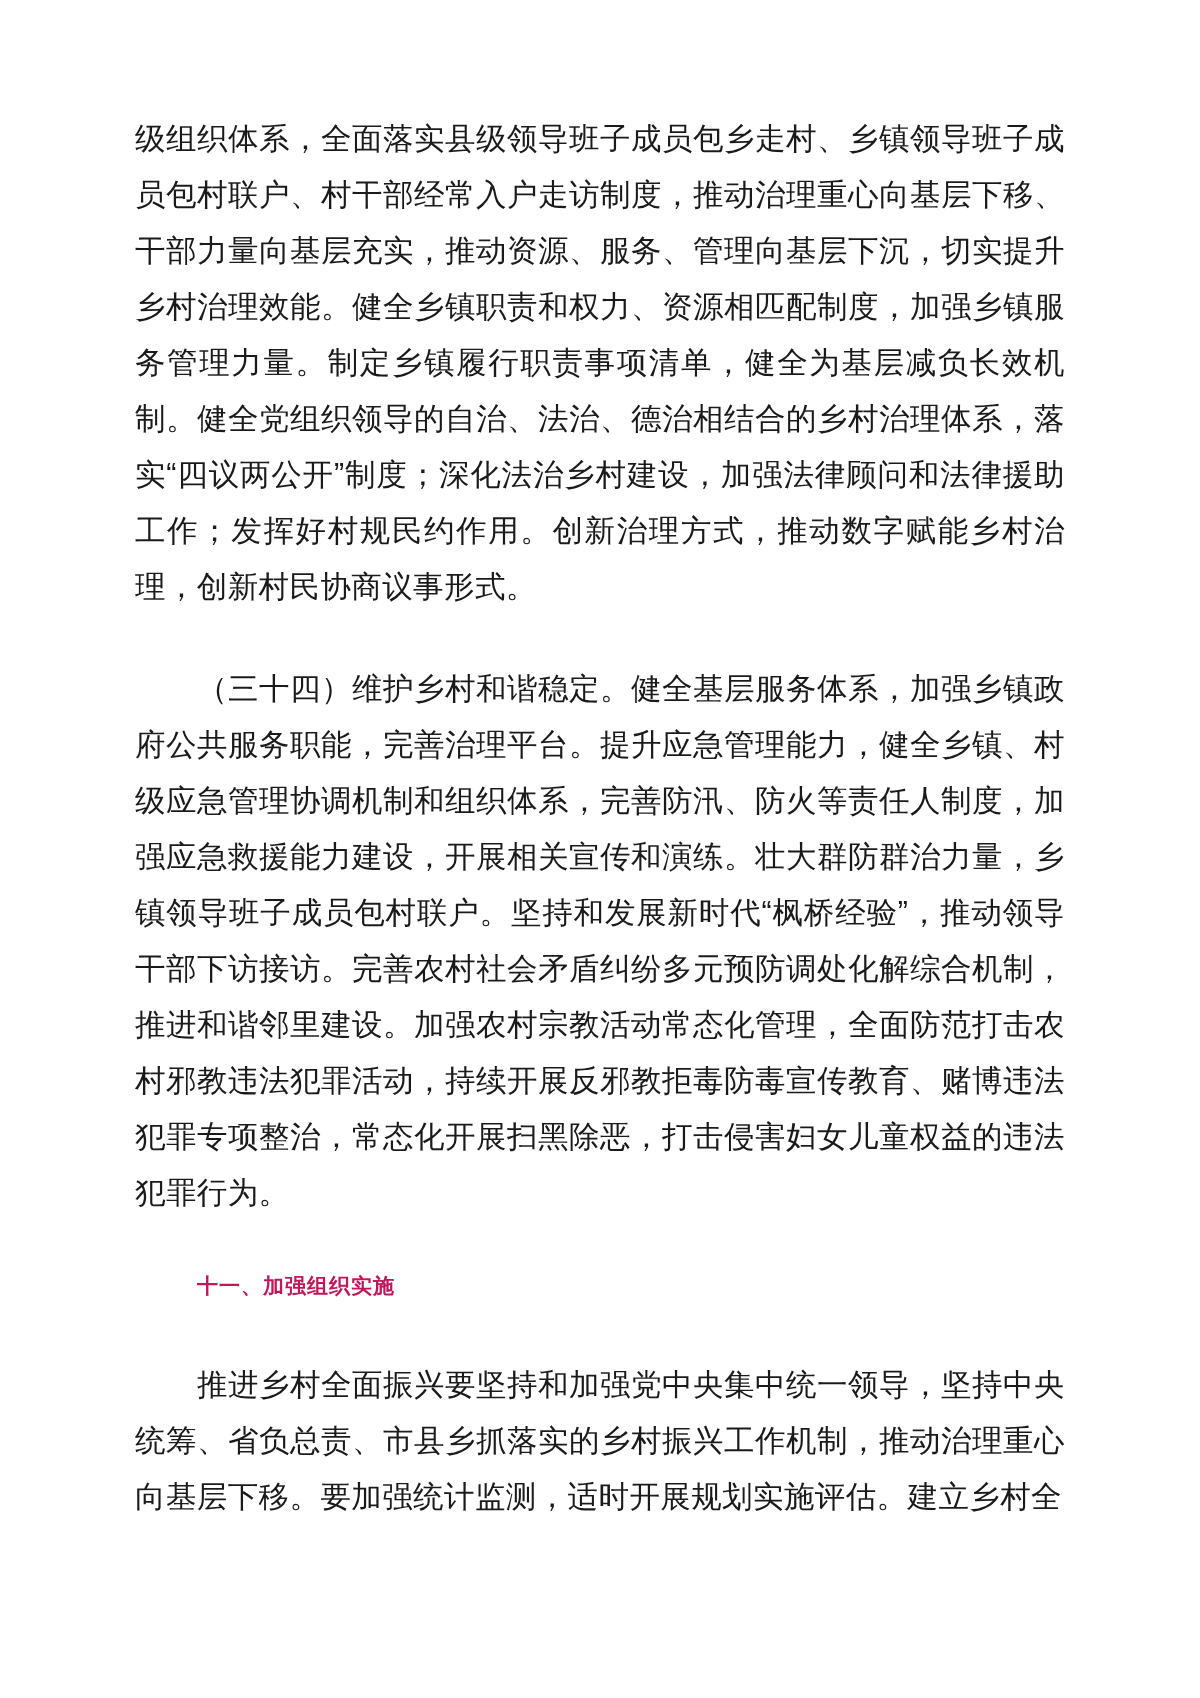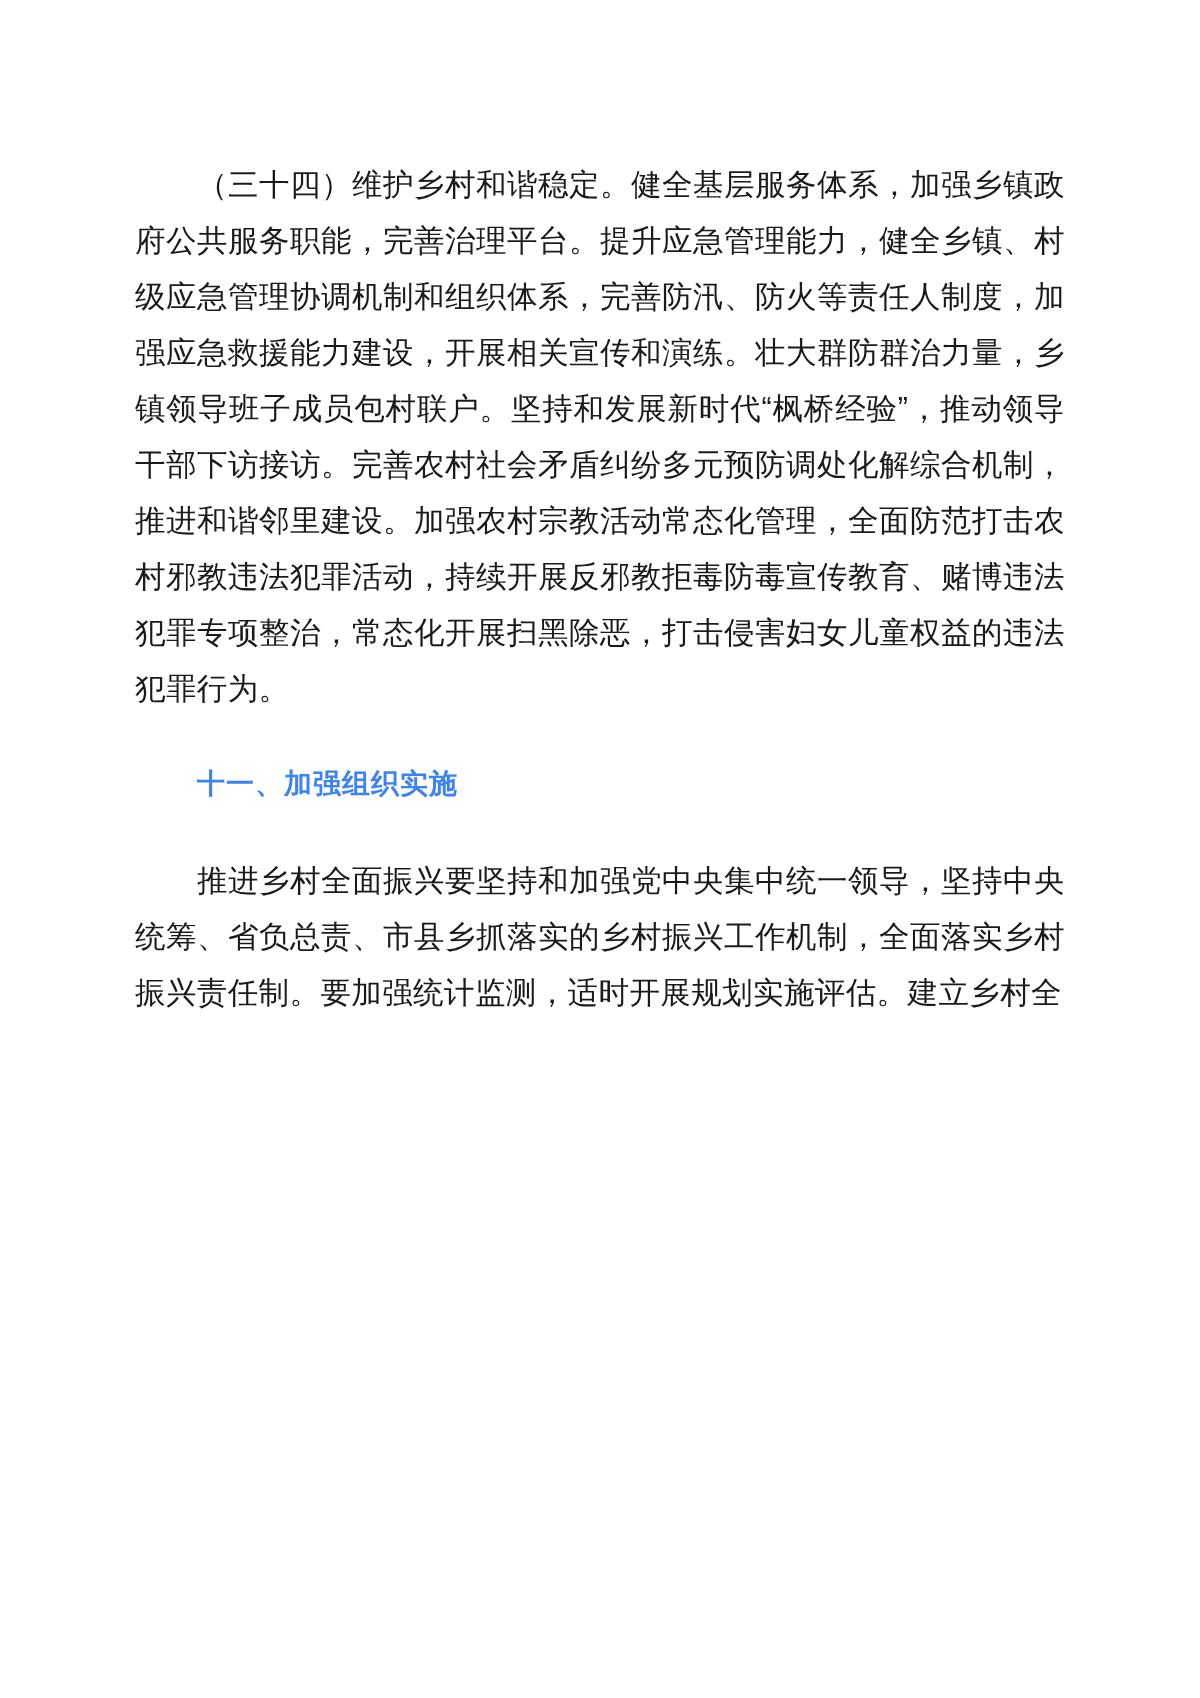--- a/index.html
+++ b/index.html
@@ -37,42 +37,43 @@
     text-indent: 62px;
   }
   .spacer-sm {
     height: 46px;
   }
   .spacer-md {
     height: 40px;
   }
   h2.section-heading {
     margin: 0;
-    font-family: Liberation Sans, sans-serif;
-    font-size: 28px;
+    font-family: Liberation Mono, monospace;
+    font-size: 21px;
     line-height: 56px;
     font-weight: bold;
-    color: #3b82f6;
+    color: #be185d;
     text-indent: 62px;
     letter-spacing: 1px;
   }
 </style>
 </head>
 <body>
 
 <div class="page">
   <div class="doc-body">
 
+    <p class="para">级组织体系，全面落实县级领导班子成员包乡走村、乡镇领导班子成员包村联户、村干部经常入户走访制度，推动治理重心向基层下移、干部力量向基层充实，推动资源、服务、管理向基层下沉，切实提升乡村治理效能。健全乡镇职责和权力、资源相匹配制度，加强乡镇服务管理力量。制定乡镇履行职责事项清单，健全为基层减负长效机制。健全党组织领导的自治、法治、德治相结合的乡村治理体系，落实“四议两公开”制度；深化法治乡村建设，加强法律顾问和法律援助工作；发挥好村规民约作用。创新治理方式，推动数字赋能乡村治理，创新村民协商议事形式。</p>
 
     <div class="spacer-sm"></div>
 
     <p class="para indent">（三十四）维护乡村和谐稳定。健全基层服务体系，加强乡镇政府公共服务职能，完善治理平台。提升应急管理能力，健全乡镇、村级应急管理协调机制和组织体系，完善防汛、防火等责任人制度，加强应急救援能力建设，开展相关宣传和演练。壮大群防群治力量，乡镇领导班子成员包村联户。坚持和发展新时代“枫桥经验”，推动领导干部下访接访。完善农村社会矛盾纠纷多元预防调处化解综合机制，推进和谐邻里建设。加强农村宗教活动常态化管理，全面防范打击农村邪教违法犯罪活动，持续开展反邪教拒毒防毒宣传教育、赌博违法犯罪专项整治，常态化开展扫黑除恶，打击侵害妇女儿童权益的违法犯罪行为。</p>
 
     <div class="spacer-md"></div>
 
     <h2 class="section-heading">十一、加强组织实施</h2>
 
     <div class="spacer-md"></div>
 
-    <p class="para indent">推进乡村全面振兴要坚持和加强党中央集中统一领导，坚持中央统筹、省负总责、市县乡抓落实的乡村振兴工作机制，全面落实乡村振兴责任制。要加强统计监测，适时开展规划实施评估。建立乡村全</p>
+    <p class="para indent">推进乡村全面振兴要坚持和加强党中央集中统一领导，坚持中央统筹、省负总责、市县乡抓落实的乡村振兴工作机制，推动治理重心向基层下移。要加强统计监测，适时开展规划实施评估。建立乡村全</p>
 
   </div>
 </div>
 
 </body></html>

